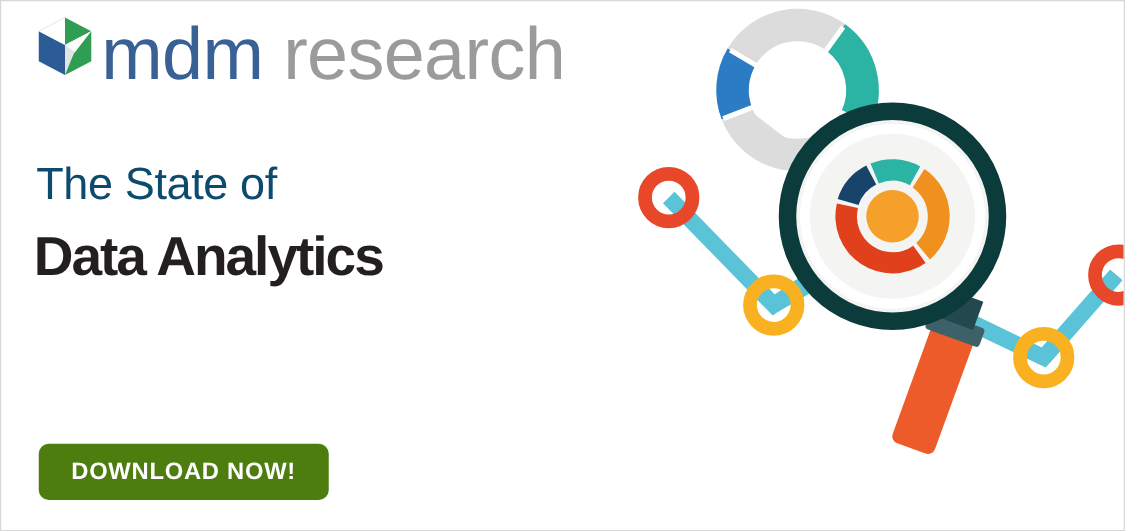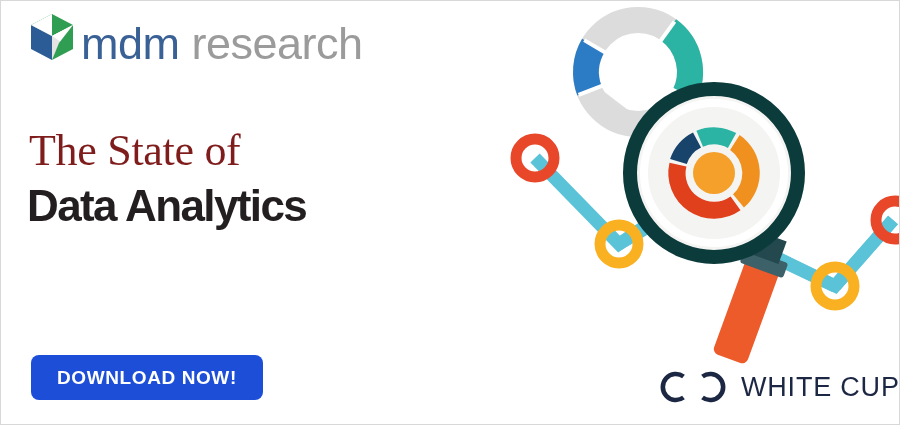--- a/index.html
+++ b/index.html
@@ -30,62 +30,61 @@
     align-items: center;
     height: 58px;
   }
   .brand-cube {
     width: 46px;
     height: 52px;
     display: block;
   }
   .brand-word {
     margin-left: 6px;
-    font-size: 45px;
+    font-size: 59px;
     line-height: 1;
     letter-spacing: -0.5px;
     white-space: nowrap;
     font-weight: 400;
     margin-top: 11px;
   }
   .brand-mdm { color: #3a6196; }
   .brand-research { color: #9b9b9b; }
 
   
   .eyebrow {
     position: absolute;
     left: 28px;
     top: 128px;
-    font-size: 44px;
+    font-size: 36px;
     line-height: 1;
-    color: #7f1d1d;
+    color: #0c4a6e;
     font-weight: 400;
     letter-spacing: -0.3px;
     white-space: nowrap;
-    font-family: Liberation Serif, serif;
   }
   .headline {
     position: absolute;
     left: 26px;
     top: 182px;
     font-size: 44px;
     line-height: 1.03;
     color: #231f20;
     font-weight: 700;
     letter-spacing: -1.6px;
     white-space: nowrap;
   }
   .headline span { display: block; }
 
   
   .cta {
     position: absolute;
     left: 30px;
     top: 354px;
-    background: #1d4ed8;
+    background: #4d7c0f;
     color: #ffffff;
     border: none;
     border-radius: 8px;
     padding: 0 26px;
     height: 45px;
     font-size: 19px;
     font-weight: 700;
     letter-spacing: 0.6px;
     cursor: pointer;
     font-family: "Liberation Sans", sans-serif;
@@ -203,21 +202,14 @@
     </g>
   </svg>
 
   <div class="eyebrow">The State of</div>
   <div class="headline">
     <span>Data Analytics</span>
   </div>
 
   <button class="cta">DOWNLOAD NOW!</button>
 
-  <div class="whitecup">
-    <svg class="whitecup-mark" viewBox="0 0 68 34">
-      <path d="M24.5,6.5 A13,13 0 1 0 24.5,27.5" fill="none" stroke="#1c2743" stroke-width="4.6" stroke-linecap="butt"></path>
-      <path d="M43.5,6.5 A13,13 0 1 1 43.5,27.5" fill="none" stroke="#1c2743" stroke-width="4.6" stroke-linecap="butt"></path>
-    </svg>
-    <div class="whitecup-word">WHITE CUP</div>
-  </div>
 
 </div>
 
 </body></html>

